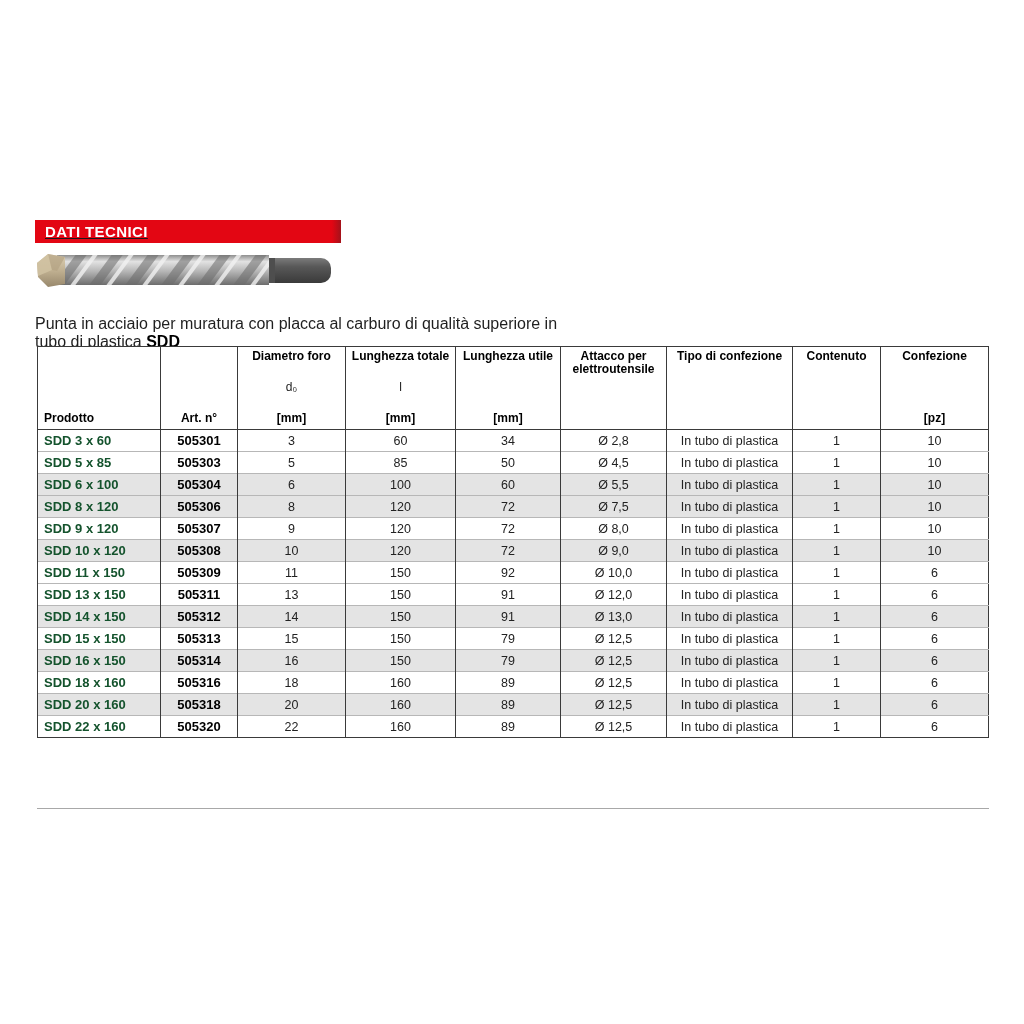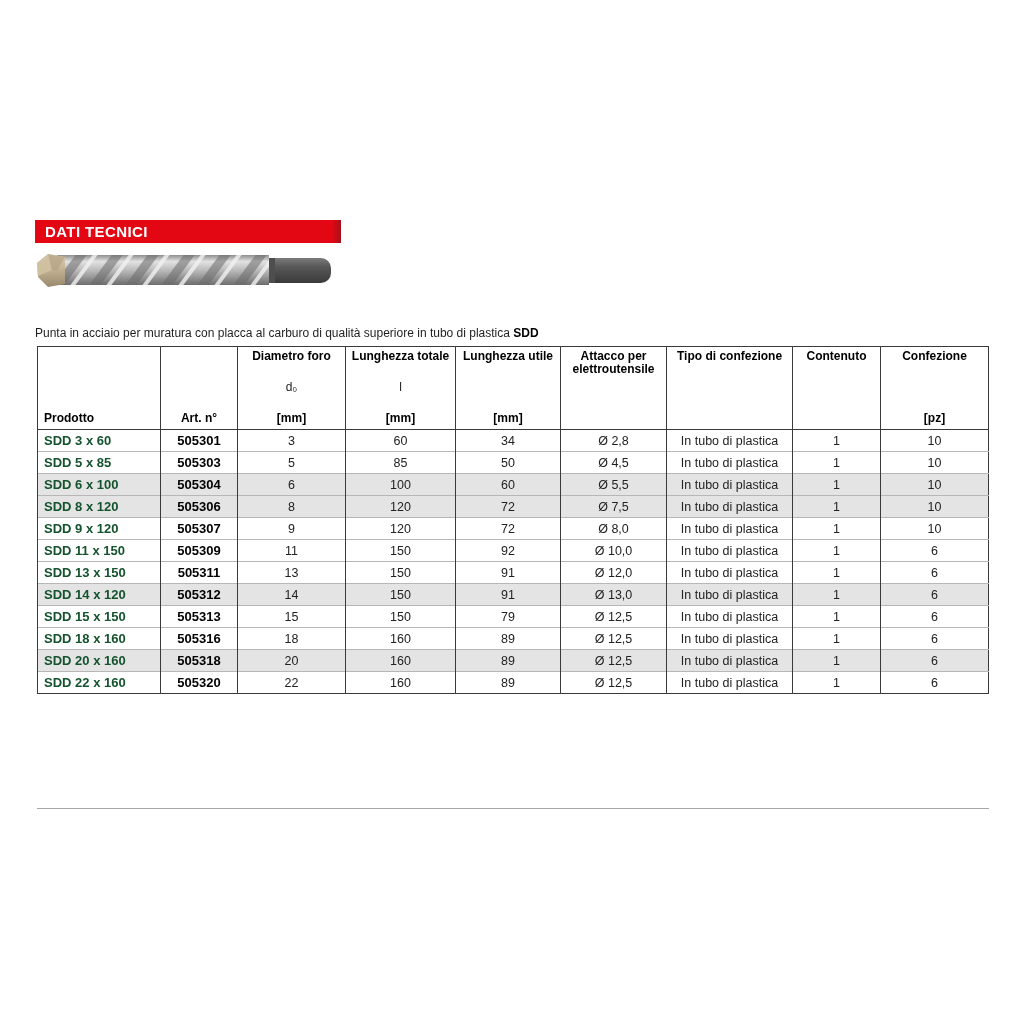--- a/index.html
+++ b/index.html
@@ -4,29 +4,30 @@
 <style>
   html,body{margin:0;padding:0;}
   body{
     width:1024px;height:1024px;background:#ffffff;position:relative;
     font-family:"Liberation Sans",sans-serif;color:#1a1a1a;overflow:hidden;
   }
   .section-banner{
     position:absolute;left:35px;top:220px;width:306px;height:23px;
     display:flex;align-items:center;
     background:linear-gradient(90deg,#e30613 0%,#e30613 97%,#a3121a 100%);
+    text-decoration:underline;
   }
   .section-banner .banner-label{
     color:#ffffff;font-weight:bold;font-size:15px;letter-spacing:.4px;
     padding-left:10px;line-height:23px;
   }
   .drill-wrap{position:absolute;left:35px;top:247px;width:298px;height:46px;}
   .description{
-    position:absolute;left:35px;top:312px;width:545px;
-    font-size:12px;line-height:18px;color:#1f1f1f;
+    position:absolute;left:35px;top:299px;width:545px;
+    font-size:16px;line-height:18px;color:#1f1f1f;
   }
   .description b{color:#000;}
 
   .data-table{
     position:absolute;left:37px;top:346px;width:951px;
     border-collapse:collapse;table-layout:fixed;
     border:1px solid #3a3a3a;
     font-family:"Liberation Sans",sans-serif;
   }
   .data-table th,.data-table td{border-left:1px solid #3a3a3a;padding:0;}
@@ -238,20 +239,31 @@
         <td>SDD 9 x 120</td>
         <td>505307</td>
         <td>9</td>
         <td>120</td>
         <td>72</td>
         <td>Ø 8,0</td>
         <td>In tubo di plastica</td>
         <td>1</td>
         <td>10</td>
       </tr>
+      <tr class="alt">
+        <td>SDD 10 x 120</td>
+        <td>505308</td>
+        <td>10</td>
+        <td>120</td>
+        <td>72</td>
+        <td>Ø 9,0</td>
+        <td>In tubo di plastica</td>
+        <td>1</td>
+        <td>10</td>
+      </tr>
       <tr>
         <td>SDD 11 x 150</td>
         <td>505309</td>
         <td>11</td>
         <td>150</td>
         <td>92</td>
         <td>Ø 10,0</td>
         <td>In tubo di plastica</td>
         <td>1</td>
         <td>6</td>
@@ -261,34 +273,45 @@
         <td>505311</td>
         <td>13</td>
         <td>150</td>
         <td>91</td>
         <td>Ø 12,0</td>
         <td>In tubo di plastica</td>
         <td>1</td>
         <td>6</td>
       </tr>
       <tr class="alt">
-        <td>SDD 14 x 120</td>
+        <td>SDD 14 x 150</td>
         <td>505312</td>
         <td>14</td>
         <td>150</td>
         <td>91</td>
         <td>Ø 13,0</td>
         <td>In tubo di plastica</td>
         <td>1</td>
         <td>6</td>
       </tr>
       <tr>
         <td>SDD 15 x 150</td>
         <td>505313</td>
         <td>15</td>
+        <td>150</td>
+        <td>79</td>
+        <td>Ø 12,5</td>
+        <td>In tubo di plastica</td>
+        <td>1</td>
+        <td>6</td>
+      </tr>
+      <tr class="alt">
+        <td>SDD 16 x 150</td>
+        <td>505314</td>
+        <td>16</td>
         <td>150</td>
         <td>79</td>
         <td>Ø 12,5</td>
         <td>In tubo di plastica</td>
         <td>1</td>
         <td>6</td>
       </tr>
       <tr>
         <td>SDD 18 x 160</td>
         <td>505316</td>

